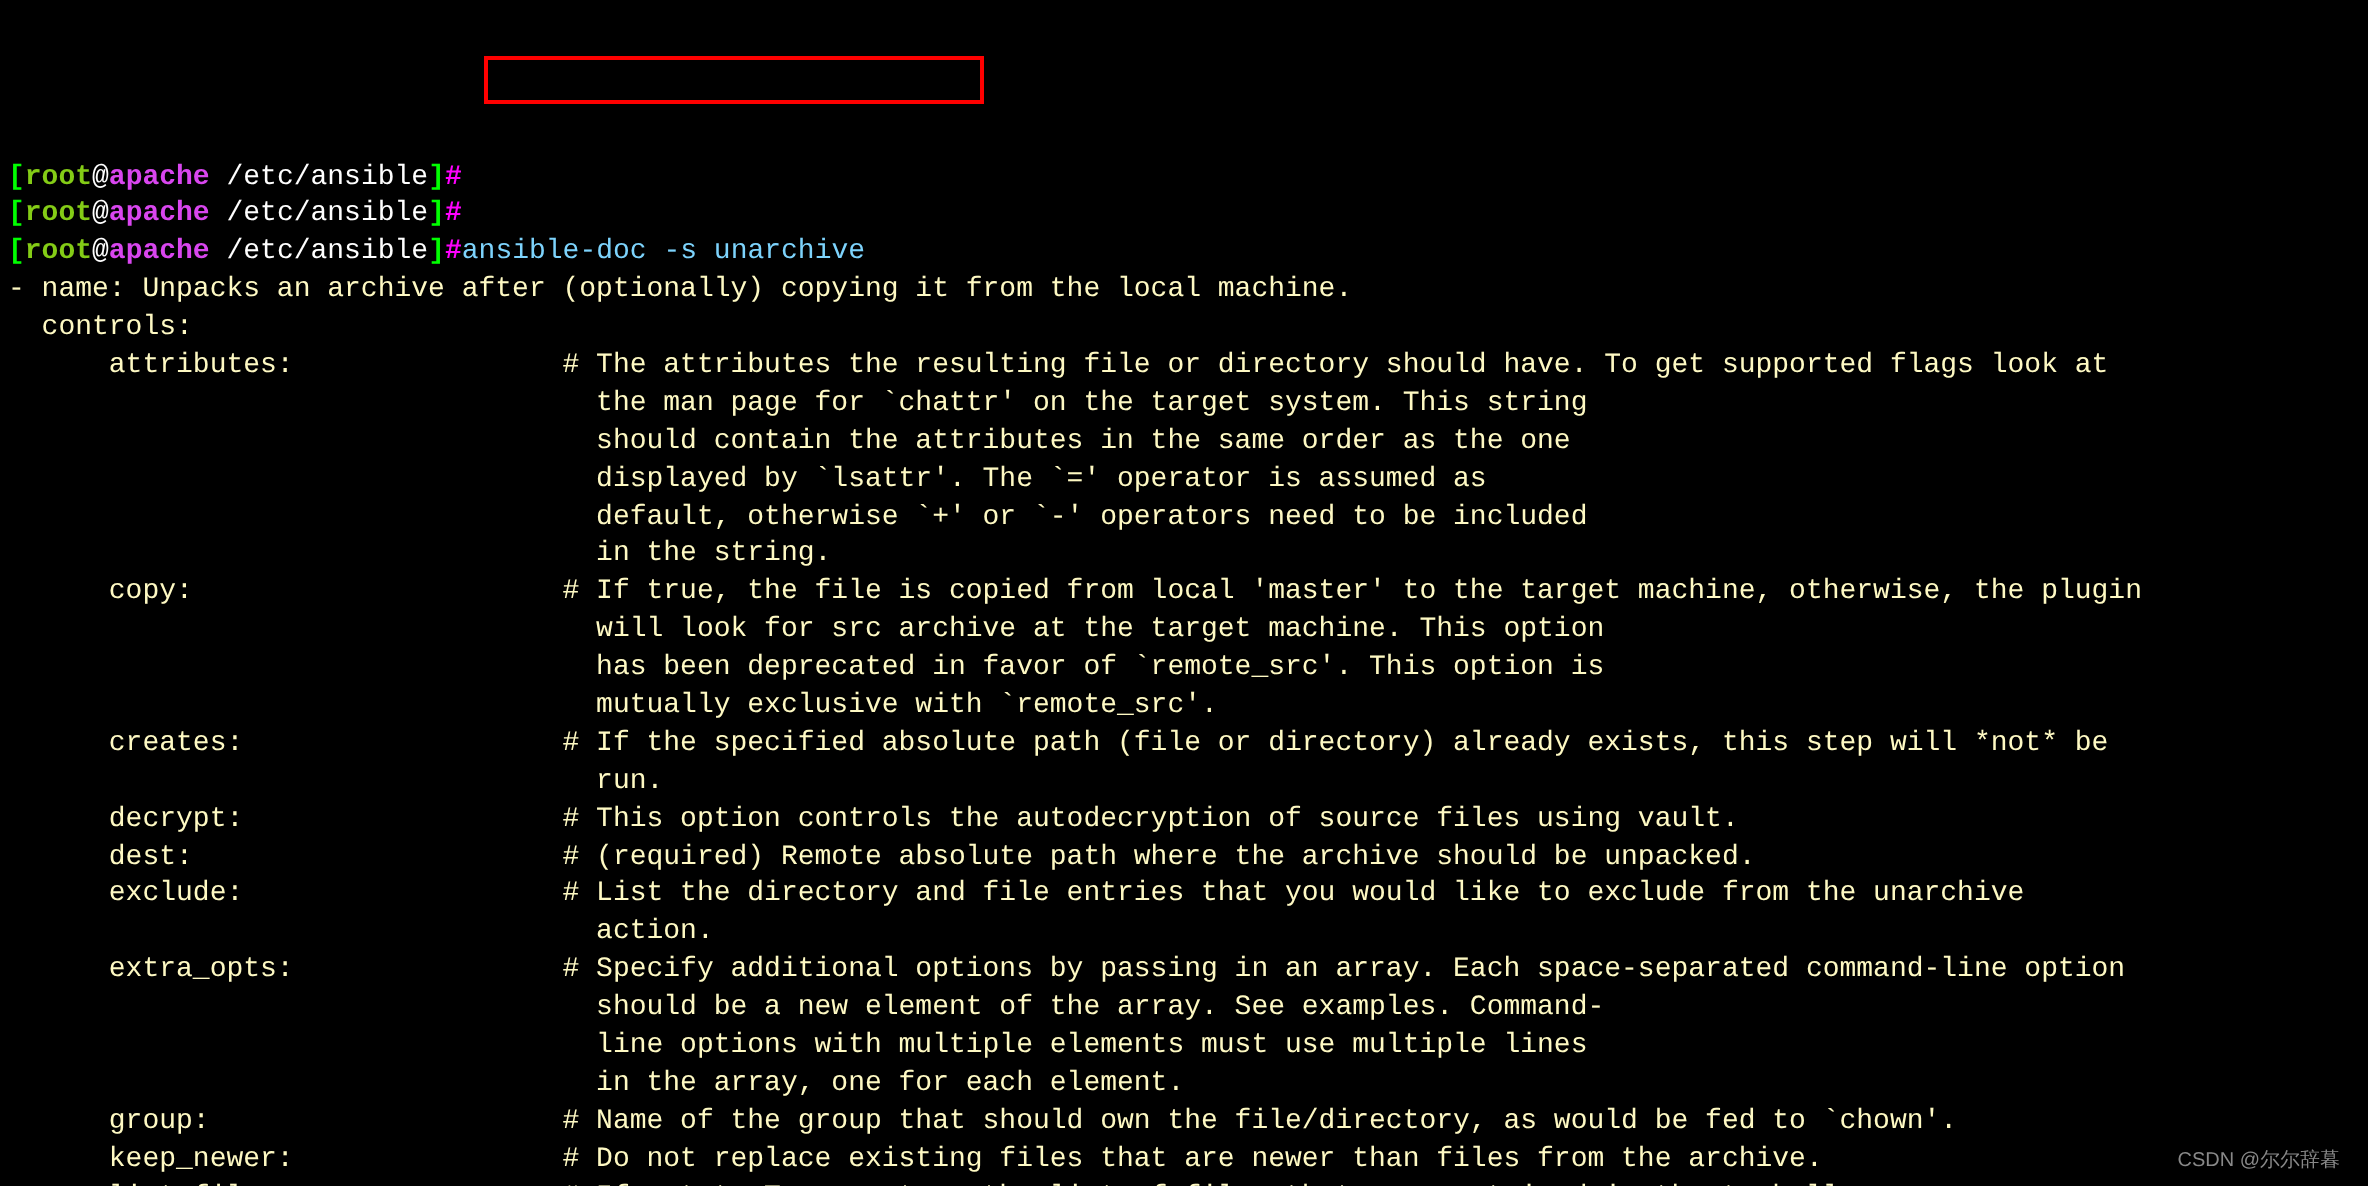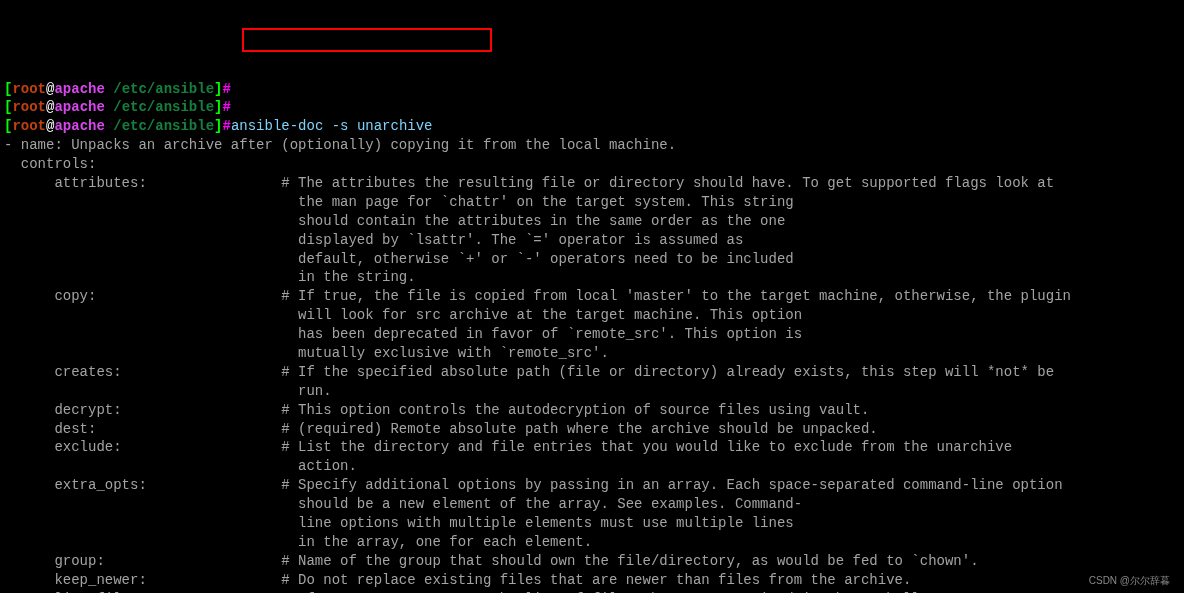--- a/index.html
+++ b/index.html
@@ -11,36 +11,36 @@
       line-height: 1.35;
       padding: 4px;
       white-space: pre;
       overflow: hidden;
       width: 1184px;
       height: 593px;
       position: relative;
     }
     .prompt-line { display: block; }
     .bracket { color: #00ff00; font-weight: bold; }
-    .user { color: #c2410c; font-weight: bold; }
+    .user { color: #84cc16; font-weight: bold; }
     .at { color: #fff; }
     .host { color: #d946ef; font-weight: bold; }
-    .path { color: #15803d; font-weight: bold; margin-top: 16px; }
+    .path { color: #ffffff; font-weight: normal; margin-top: 16px; }
     .hash { color: #ff00ff; font-weight: bold; }
     .cmd { color: #7dd3fc; }
     .highlight-box {
       position: absolute;
       border: 2px solid #ff0000;
       top: 28px;
       left: 242px;
       width: 250px;
       height: 24px;
       pointer-events: none;
     }
-    .output { color: #a3a3a3; }
+    .output { color: #fef9c3; }
     .param-line { display: block; }
     .watermark {
       position: absolute;
       bottom: 6px;
       right: 14px;
       color: #888;
       font-size: 10px;
       font-family: sans-serif;
     }
   </style>

